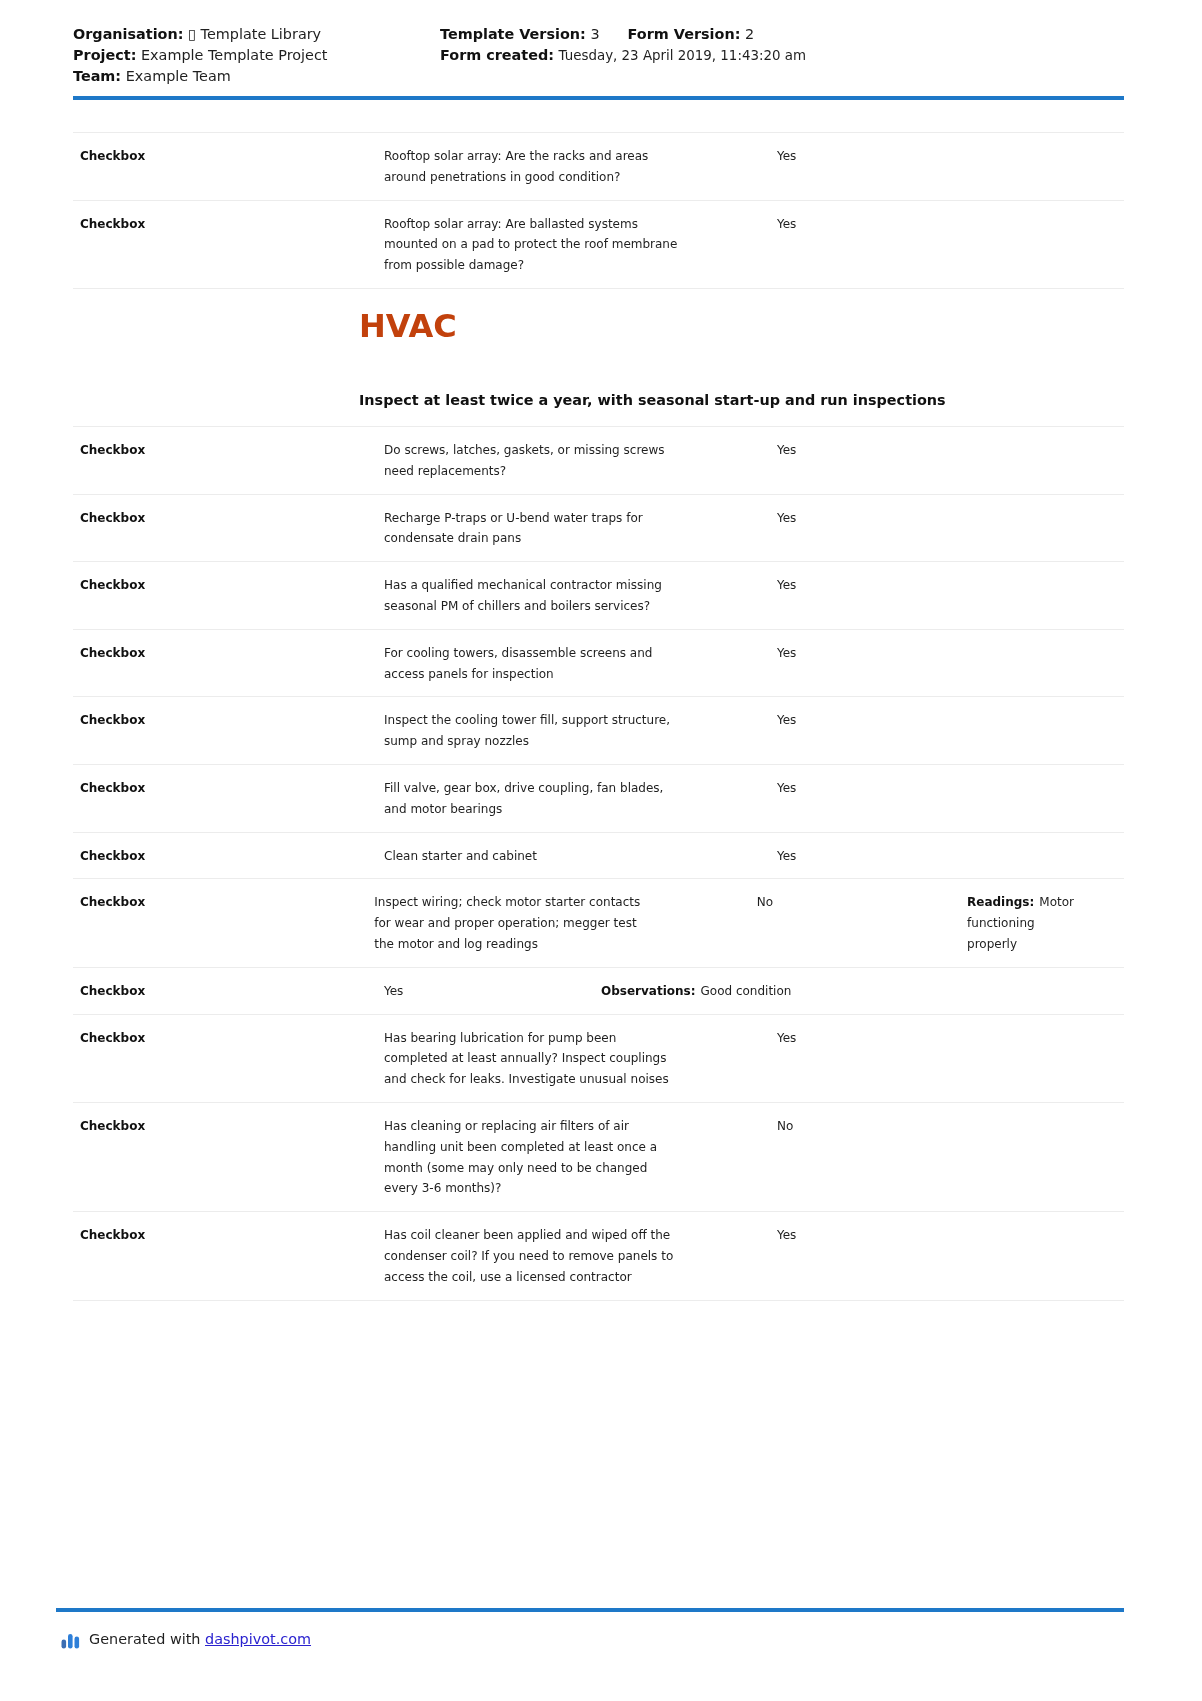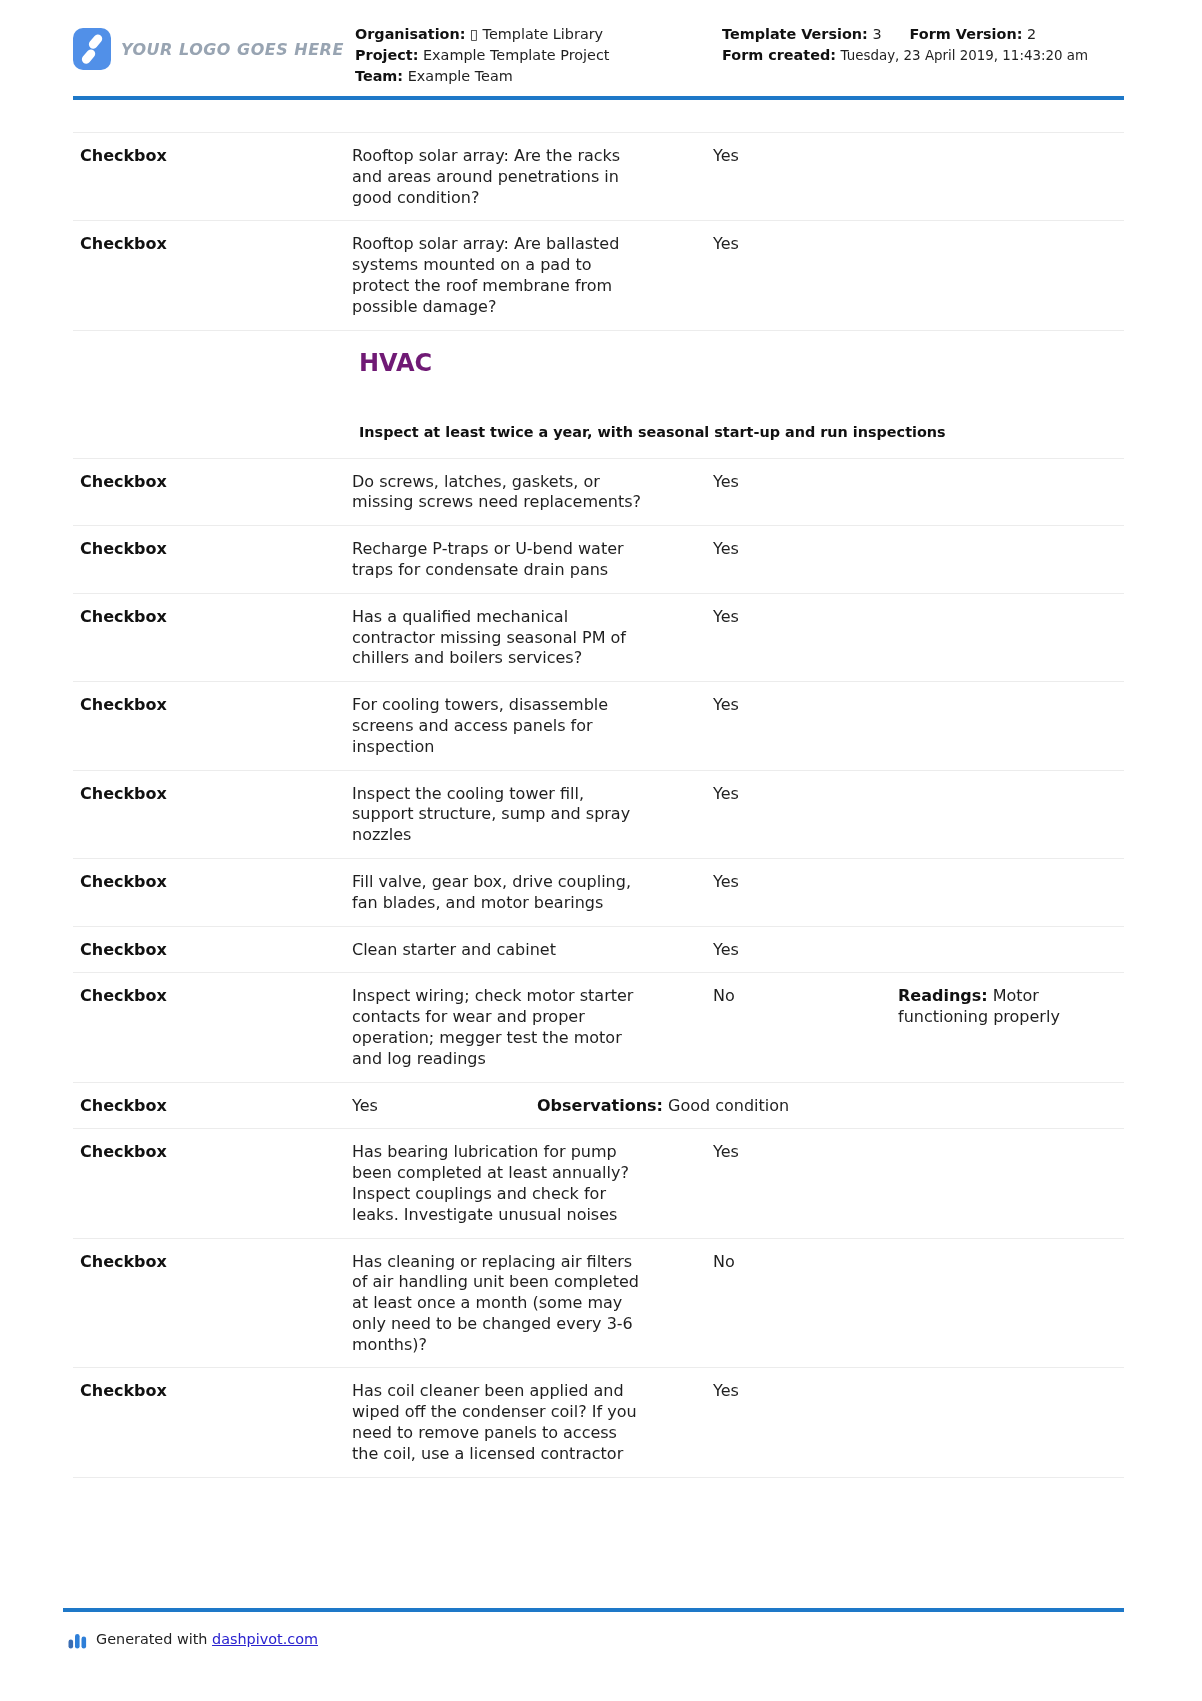--- a/index.html
+++ b/index.html
@@ -14,57 +14,49 @@
   .logo-text { font-style:italic; font-weight:bold; font-size:16px; color:#98a4b2; letter-spacing:.5px; margin-left:10px; white-space:nowrap; }
   .hdr-col { font-size:14.4px; line-height:21px; }
   .hdr-mid { width:367px; }
   .hdr-right { flex:1; }
   .inline-gap { margin-left:28px; }
   .small { font-size:13.4px; }
   .rule { height:4px; background:#1e78c8; margin-top:9px; }
 
   
   .tbl { border-top:1px solid #ececec; }
-  .row { display:flex; border-bottom:1px solid #ececec; padding:13px 0 12px 0; font-size:16px; line-height:20.8px; }
+  .row { display:flex; border-bottom:1px solid #ececec; padding:13px 0 12px 0; font-size:12px; line-height:20.8px;gap:32px; }
   .c1 { width:279px; padding-left:7px; font-weight:bold; color:#111; }
   .c2 { width:361px; padding-right:66px; }
   .c3 { width:185px; }
   .c4 { flex:1; padding-right:50px; }
   .c4 .b { margin-right:5px; }
   .c4 .b:empty { margin-right:0; }
 
   
-  .hvac-title { font-size:24px; font-weight:bold; color:#701a75; margin:18px 0 0 279px; padding-left:7px; }
+  .hvac-title { font-size:32px; font-weight:bold; color:#c2410c; margin:18px 0 0 279px; padding-left:7px; }
   .hvac-sub { font-size:14.4px; font-weight:bold; color:#111; margin:47px 0 18px 279px; padding-left:7px; }
 
   
-  .footer { position:absolute; left:63px; right:78px; top:1608px; }
+  .footer { position:absolute; left:56px; right:78px; top:1608px; }
   .footer-rule { height:4px; background:#1e78c8; }
   .footer-cols { display:flex; margin-top:17px; font-size:14.4px; line-height:21px; }
   .f-left { width:374px; display:flex; align-items:flex-start; padding-left:5px; }
   .f-left svg { margin:2px 9px 0 0; }
   .f-mid { width:371px; }
   .f-right { flex:1; }
   .f-link { color:#2a22cf; text-decoration:underline; cursor:pointer; }
   .logo-badge { flex:none; }
 </style>
 </head>
 <body>
 
 <div class="page">
 
   <div class="header">
-    <div class="logo-block">
-      <svg class="logo-badge" width="38" height="42" viewBox="0 0 38 42" xmlns="http://www.w3.org/2000/svg">
-        <rect width="38" height="42" rx="10" fill="#5190e8"></rect>
-        <rect x="14.5" y="9.25" width="16" height="8.6" rx="4.3" fill="#ffffff" transform="rotate(-50 22.5 13.5)"></rect>
-        <rect x="7.5" y="24.25" width="16" height="8.6" rx="4.3" fill="#ffffff" transform="rotate(-50 15.5 28.5)"></rect>
-      </svg>
-      <span class="logo-text">YOUR LOGO GOES HERE</span>
-    </div>
 
     <div class="hdr-col hdr-mid">
       <div><span class="b">Organisation:</span> <span>▯ Template Library</span></div>
       <div><span class="b">Project:</span> <span>Example Template Project</span></div>
       <div><span class="b">Team:</span> <span>Example Team</span></div>
     </div>
 
     <div class="hdr-col hdr-right">
       <div><span class="b">Template Version:</span> <span>3</span><span class="b inline-gap">Form Version:</span> <span>2</span></div>
       <div><span class="b">Form created:</span> <span class="small">Tuesday, 23 April 2019, 11:43:20 am</span></div>

